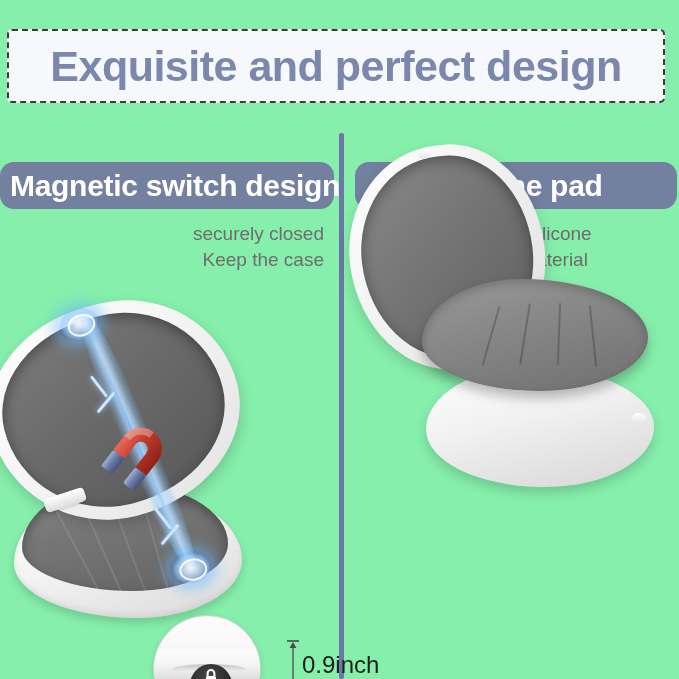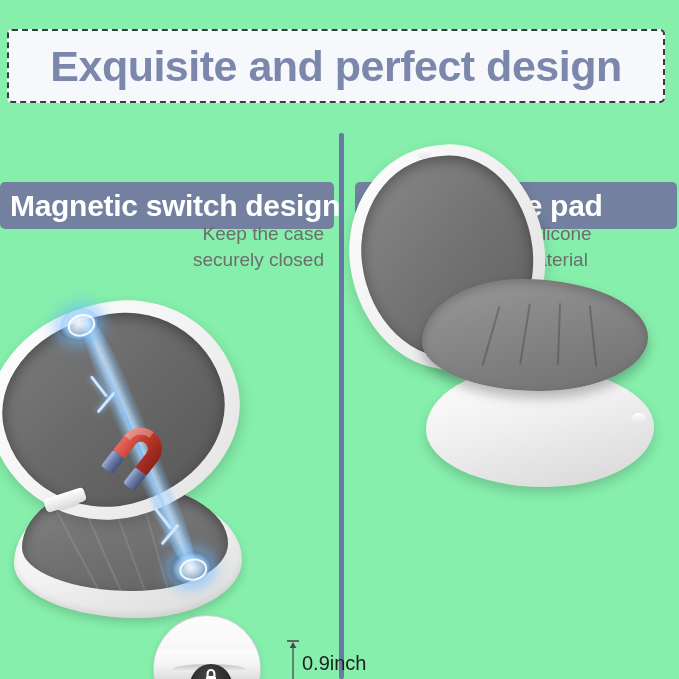--- a/index.html
+++ b/index.html
@@ -56,25 +56,24 @@
     position: absolute;
     top: 133px;
   }
   #panel-left  { left: 0px;   width: 334px; }
   #panel-right { left: 350px; width: 329px; }
 
   .section-banner {
     position: absolute;
     height: 47px;
     background: #73809f;
-    border-radius: 5px;
+    border-radius: 14px;
     display: flex;
     align-items: center;
     box-sizing: border-box;
-    margin-top: 20px;
   }
   #banner-left {
     left: 0px;
     top: 29px;
     width: 334px;
     justify-content: flex-start;
     padding-left: 10px;
   }
   #banner-right {
     left: 5px;
@@ -296,21 +295,21 @@
     left: 286px;
     top: 346px;
     width: 90px;
     height: 58px;
   }
   #dim-arrow { position: absolute; left: 0; top: 0; }
   #dim-label {
     position: absolute;
     left: 16px;
     top: 14px;
-    font-size: 20px;
+    font-size: 24px;
     color: #1f1f1f;
     white-space: nowrap;
     line-height: 1;
   }
 
   
   #illus-right {
     position: absolute;
     left: 350px;
     top: 145px;
@@ -385,22 +384,22 @@
 
   <div id="divider"></div>
 
   <div class="panel" id="panel-left">
 
     <div class="section-banner" id="banner-left">
       <span class="section-title">Magnetic switch design</span>
     </div>
 
     <div class="section-sub" id="sub-left">
+      <div>securely closed</div>
       <div>Keep the case</div>
-      <div>securely closed</div>
     </div>
 
     <div id="illus-left">
 
       <div class="case-base-l"></div>
       <div class="case-base-inner-l">
         <div class="rib-l" style="left:34px;  top:26px; width:120px; transform:rotate(62deg);"></div>
         <div class="rib-l" style="left:62px;  top:24px; width:126px; transform:rotate(66deg);"></div>
         <div class="rib-l" style="left:92px;  top:22px; width:128px; transform:rotate(70deg);"></div>
         <div class="rib-l" style="left:122px; top:22px; width:124px; transform:rotate(74deg);"></div>

